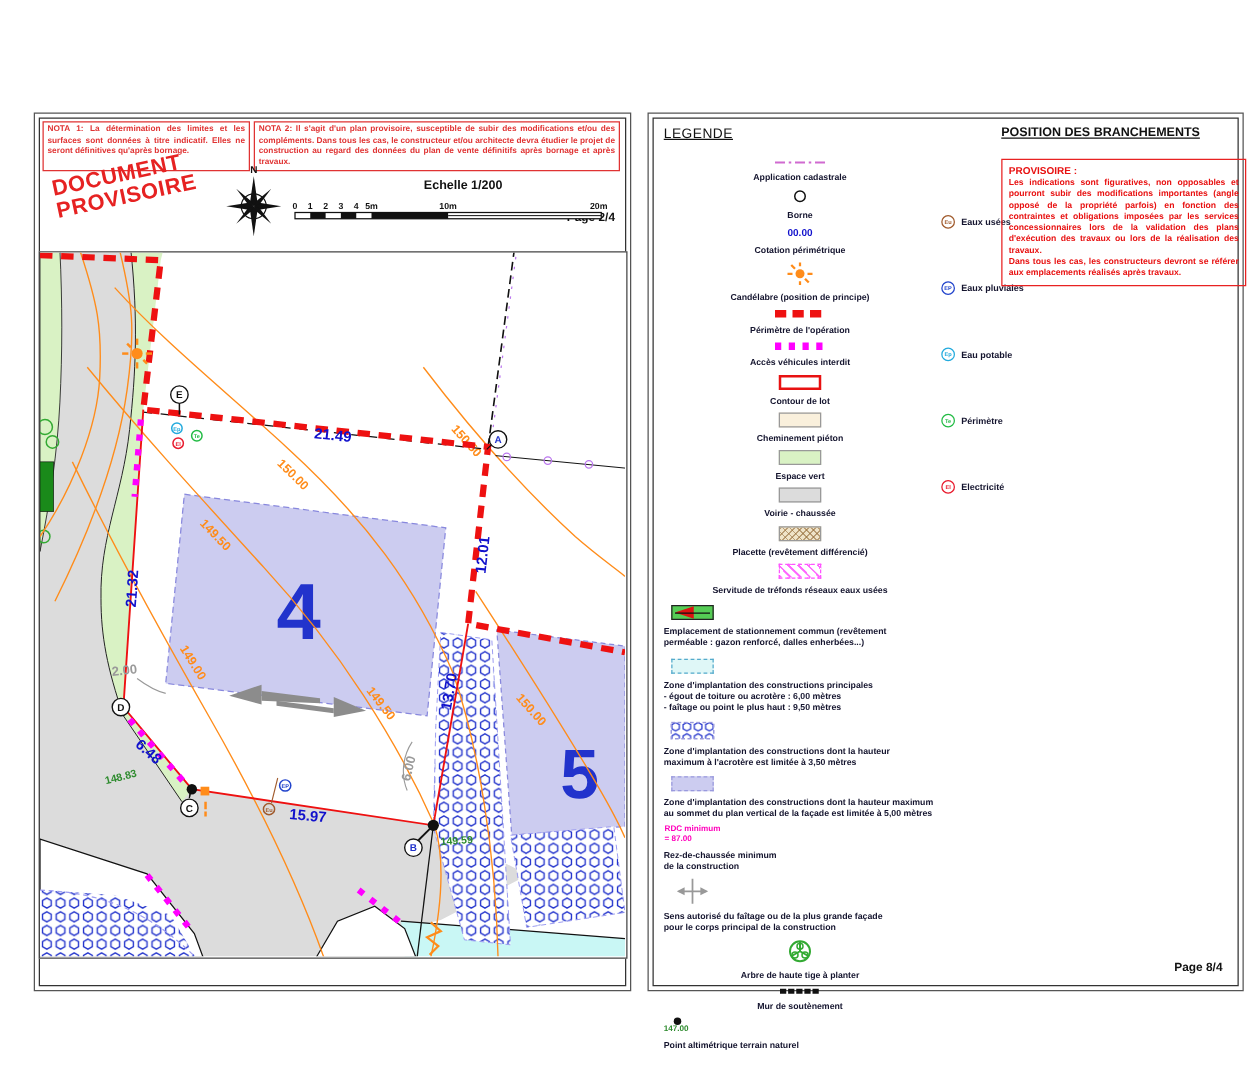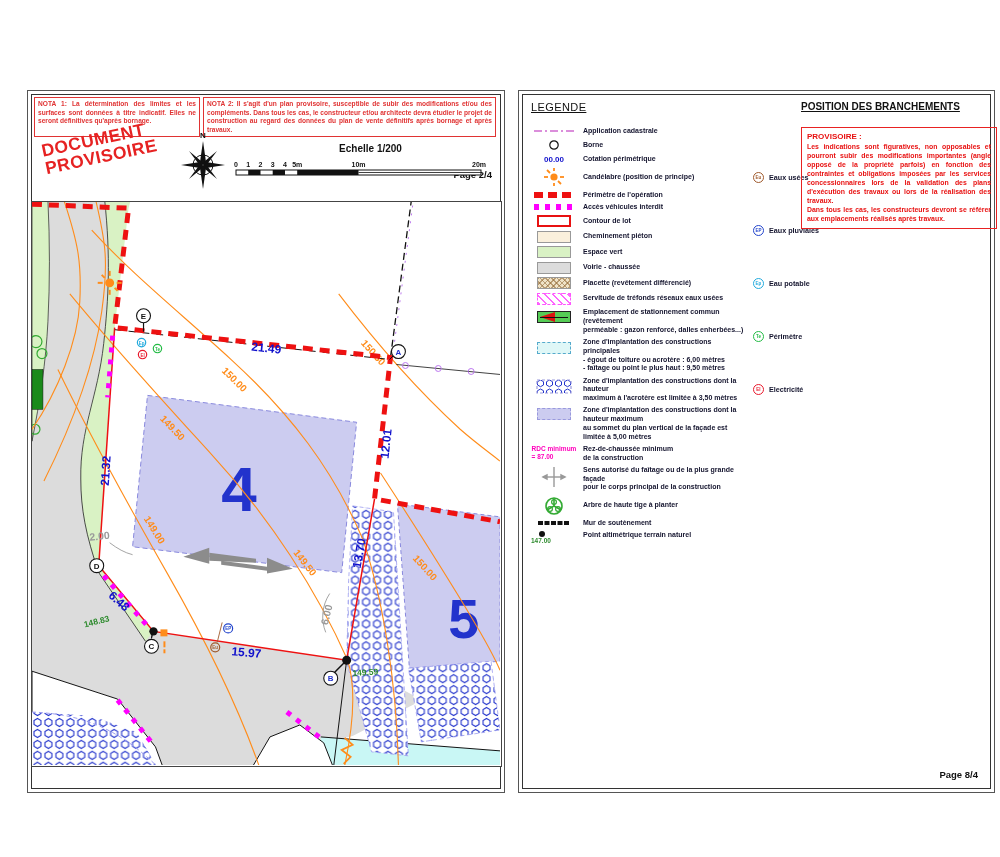--- a/index.html
+++ b/index.html
@@ -25,21 +25,21 @@
   .scale-area { position:absolute; left:200px; top:52px; width:265px; }
   .scale-title { text-align:center; font-weight:bold; font-size:10px; margin-bottom:4px; margin-left:20px; }
   .map-frame { position:absolute; left:3px; top:110px; width:471px; height:566px; border:1.5px solid #444; overflow:hidden; background:#fff; }
 
   
   .leg-wrap { position:absolute; inset:10px 8px 10px 12px; font-size:7px; }
   .leg-title { font-weight:normal; font-size:11px; text-decoration:underline; letter-spacing:.4px; }
   .branch-title { position:absolute; left:270px; top:0; width:195px; text-align:left;
                   font-weight:bold; font-size:10px; text-decoration:underline; }
   .leg-col { position:absolute; left:0; top:26px; width:218px; display:flex; flex-direction:column; gap:3.5px; }
-  .leg-row { display:flex; align-items:center; gap:6px; }
+  .leg-row { display:flex; align-items:center; gap:6px;flex-direction:column; }
   .leg-row.top { align-items:flex-start; }
   .leg-ic { width:46px; flex:none; display:flex; align-items:center; justify-content:center; }
   .leg-lab { font-size:7px; font-weight:600; color:#14142e; white-space:pre-line; line-height:1.25; }
   .sw { width:34px; height:12px; }
   .sw-cream { background:#faf0dc; border:.5px solid #999; }
   .sw-green { background:#d9f2c4; border:.5px solid #999; }
   .sw-gray  { background:#dcdcdc; border:.5px solid #999; }
   .sw-placette { background-color:#efe3c8; border:.5px solid #999;
      background-image:repeating-linear-gradient(45deg, rgba(150,110,60,.6) 0 1px, transparent 1px 4px),
                       repeating-linear-gradient(135deg, rgba(150,110,60,.6) 0 1px, transparent 1px 4px); }

